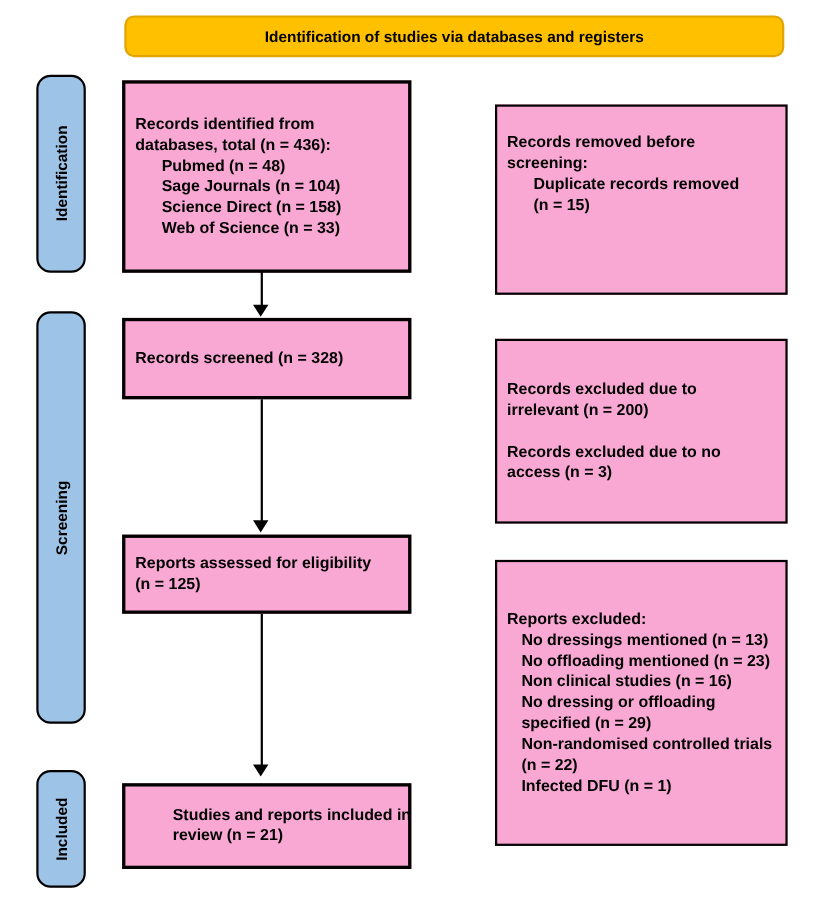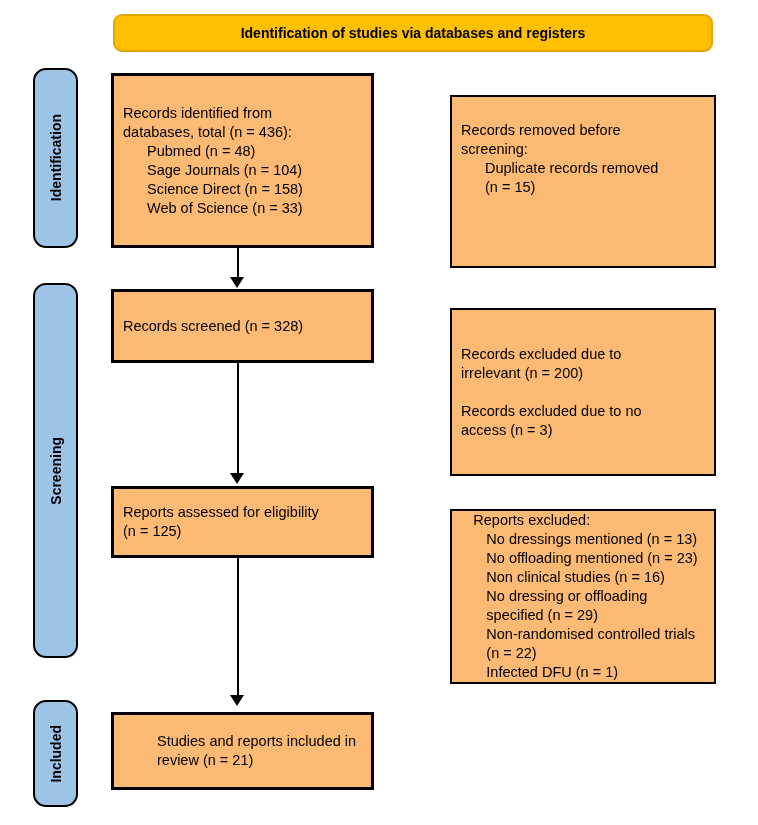--- a/index.html
+++ b/index.html
@@ -43,39 +43,39 @@
     font-size: 14px;
     white-space: nowrap;
   }
   .stage-identification { top: 68px;  height: 180px; }
   .stage-screening      { top: 283px; height: 375px; }
   .stage-included       { top: 700px; height: 107px; }
 
   
   .box {
     position: absolute;
-    background: #fdba74;
+    background: #f9a8d4;
     border: 3px solid var(--box-border, #000000);
     display: flex; flex-direction: column; justify-content: center;
-    font-size: 14.5px; line-height: 19px;
+    font-size: 14.5px; line-height: 19px; font-weight: bold;
   }
   .box .line { padding-left: 9px; padding-right: 4px; white-space: nowrap; }
   .box .line.indent { padding-left: 33px; }
   .box.tight .line.indent { padding-left: 22px; }
 
   .col-left  { left: 111px; width: 263px; }
   .col-right { left: 450px; width: 266px; border-width: 2px; margin-top: 23px; }
 
   .box1  { top: 73px;  height: 175px; }
   .box2  { top: 289px; height: 74px;  }
   .box3  { top: 486px; height: 72px;  }
   .box4  { top: 712px; height: 78px; padding-left: 34px;  }
   .boxR1 { top: 72px;  height: 173px; justify-content: flex-start; padding-top: 24px; }
   .boxR2 { top: 285px; height: 168px; }
-  .boxR3 { top: 486px; height: 175px; align-items: center; }
+  .boxR3 { top: 486px; height: 260px; }
 
   
   .arrow { position: absolute; left: 230px; width: 15px; }
   .arrow .shaft {
     position: absolute;
     left: 6.5px; top: 0; bottom: 9px;
     width: 2px;
     background: var(--arrow-color, #000000);
   }
   .arrow .head {

